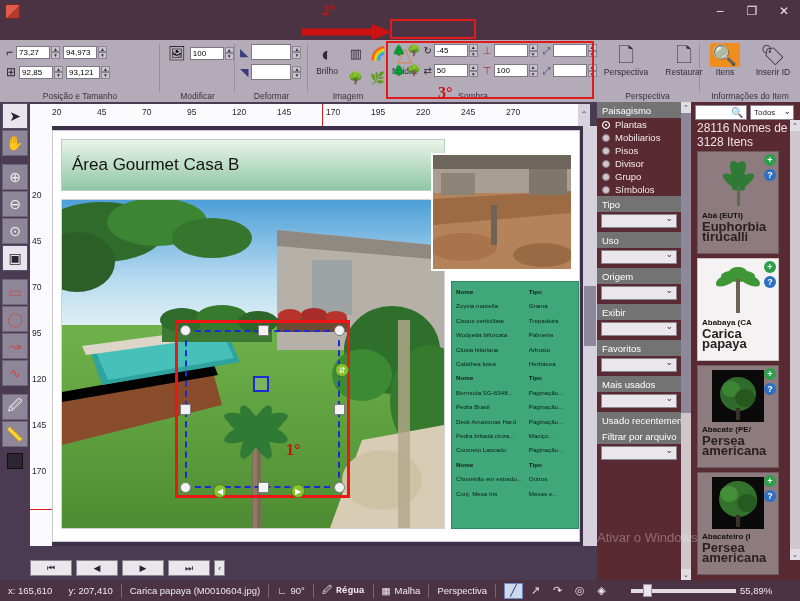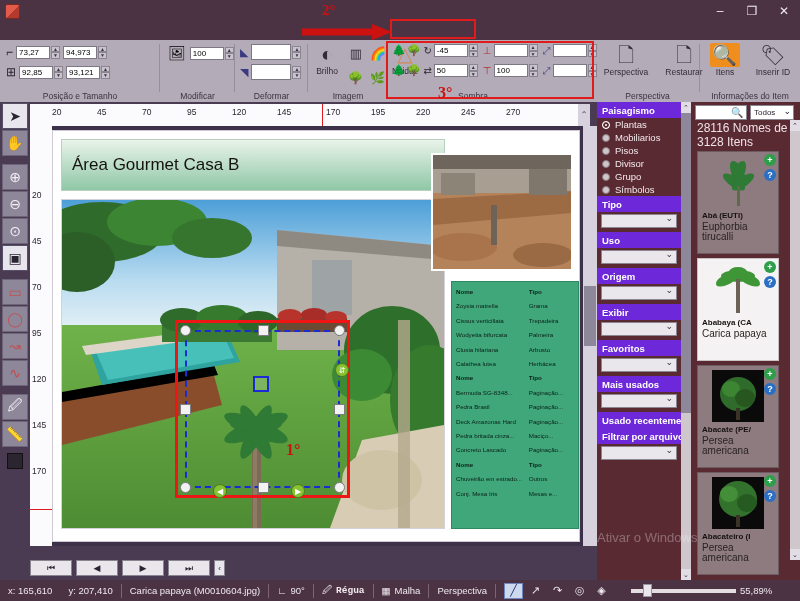--- a/index.html
+++ b/index.html
@@ -81,42 +81,42 @@
   .pagenav{position:absolute;left:30px;top:558px;width:560px;height:20px;display:flex;align-items:center;}
   .pgbtn{width:42px;height:16px;margin-right:4px;background:#e9e6ec;border:1px solid #8b8591;box-sizing:border-box;display:flex;align-items:center;justify-content:center;font-size:9px;color:#2a2430;}
   .pgnum{position:absolute;right:6px;top:558px;display:flex;align-items:center;gap:3px;}
   .pgnum .b{width:15px;height:16px;background:#e9e6ec;border:1px solid #8b8591;box-sizing:border-box;font-size:8px;display:flex;align-items:center;justify-content:center;color:#2a2430;}
   .pgnum .n{font-size:8px;color:#efe6ee;font-weight:bold;}
 
   
   .rpanel{position:absolute;left:597px;top:102px;width:203px;height:478px;background:#5a2a33;}
   .filtcol{position:absolute;left:0;top:0;width:84px;height:478px;overflow:hidden;}
   .fgroup{margin:0;}
-  .fhdr{font-size:9.5px;font-weight:bold;color:#ffffff;padding:3px 5px 2px 5px;background:#6d28d9;}
+  .fhdr{font-size:9.5px;font-weight:normal;color:#ffffff;padding:3px 5px 2px 5px;background:#737373;}
   .fsel{margin:2px 4px 4px 4px;height:14px;background:#e9e6ec;border:1px solid #8b8591;box-sizing:border-box;position:relative;}
   .fsel:after{content:"⌄";position:absolute;right:3px;top:-2px;font-size:9px;color:#3a3340;}
   .radio{display:flex;align-items:center;font-size:9.5px;color:#f3e9ec;padding:1px 5px;}
   .radio i{width:8px;height:8px;border-radius:50%;background:#cfc6cb;border:1px solid #8a7a80;margin-right:5px;display:inline-block;box-sizing:border-box;}
   .radio.on i{background:#fff;box-shadow:inset 0 0 0 2px #5a2a33;border:1px solid #ffffff;}
   .filtscroll{position:absolute;left:84px;top:0;width:10px;height:478px;background:#cfc7cc;}
   .filtscroll .tb{position:absolute;left:0;top:0;width:10px;height:320px;background:#8e879a;}
   .filtscroll .ar{position:absolute;left:0;width:10px;height:11px;background:#e2dde4;font-size:7px;text-align:center;line-height:11px;color:#3a3340;}
 
   .itemcol{position:absolute;left:96px;top:0;width:107px;height:478px;}
   .searchrow{display:flex;align-items:center;gap:3px;padding:3px 4px 0 2px;}
   .searchbox{position:relative;width:52px;height:15px;background:#fff;border:1px solid #8b8591;box-sizing:border-box;}
   .searchbox .mg{position:absolute;right:2px;top:1px;font-size:10px;color:#2255aa;}
   .todos{position:relative;width:44px;height:15px;background:#ffffff;border:1px solid #8b8591;box-sizing:border-box;font-size:8px;color:#2a2430;padding:2px 0 0 3px;}
   .todos .cv{position:absolute;right:2px;top:0px;font-size:9px;}
   .cntline{font-size:12px;color:#efe2e6;padding:1px 0 2px 4px;}
   .card{position:relative;margin:0 0 4px 4px;width:82px;height:103px;background:#8d7b7f;border:1px solid #6c5b60;box-sizing:border-box;}
   .card.alt{background:#f4f2f3;border:1px solid #c9c2c5;}
   .card .img{position:absolute;left:50%;transform:translateX(-50%);top:4px;width:52px;height:52px;overflow:hidden;}
   .card .nm{position:absolute;left:4px;top:59px;font-size:8px;font-weight:bold;color:#17110f;white-space:nowrap;overflow:hidden;width:74px;}
-  .card .sci{position:absolute;left:4px;top:70px;font-size:10px;color:#2a2220;line-height:10px;width:74px;}
+  .card .sci{position:absolute;left:4px;top:70px;font-size:13px;color:#2a2220;line-height:10px;width:74px;font-weight:bold;}
   .cardbtns{position:absolute;right:2px;top:2px;display:flex;flex-direction:column;gap:3px;}
   .cb{width:12px;height:12px;border-radius:50%;display:flex;align-items:center;justify-content:center;font-size:9px;color:#fff;font-weight:bold;}
   .cb.add{background:#2e9e4a;}
   .cb.help{background:#2a6fc4;}
   .itemscroll{position:absolute;right:0;top:18px;width:10px;height:440px;background:#cfc7cc;}
   .itemscroll .ar{position:absolute;left:0;width:10px;height:11px;background:#e2dde4;font-size:7px;text-align:center;line-height:11px;color:#3a3340;}
 
   .wmark{position:absolute;left:597px;top:530px;width:203px;color:rgba(255,255,255,.30);font-size:13px;line-height:15px;pointer-events:none;}
   .wmark .w2{font-size:9.5px;}
 

